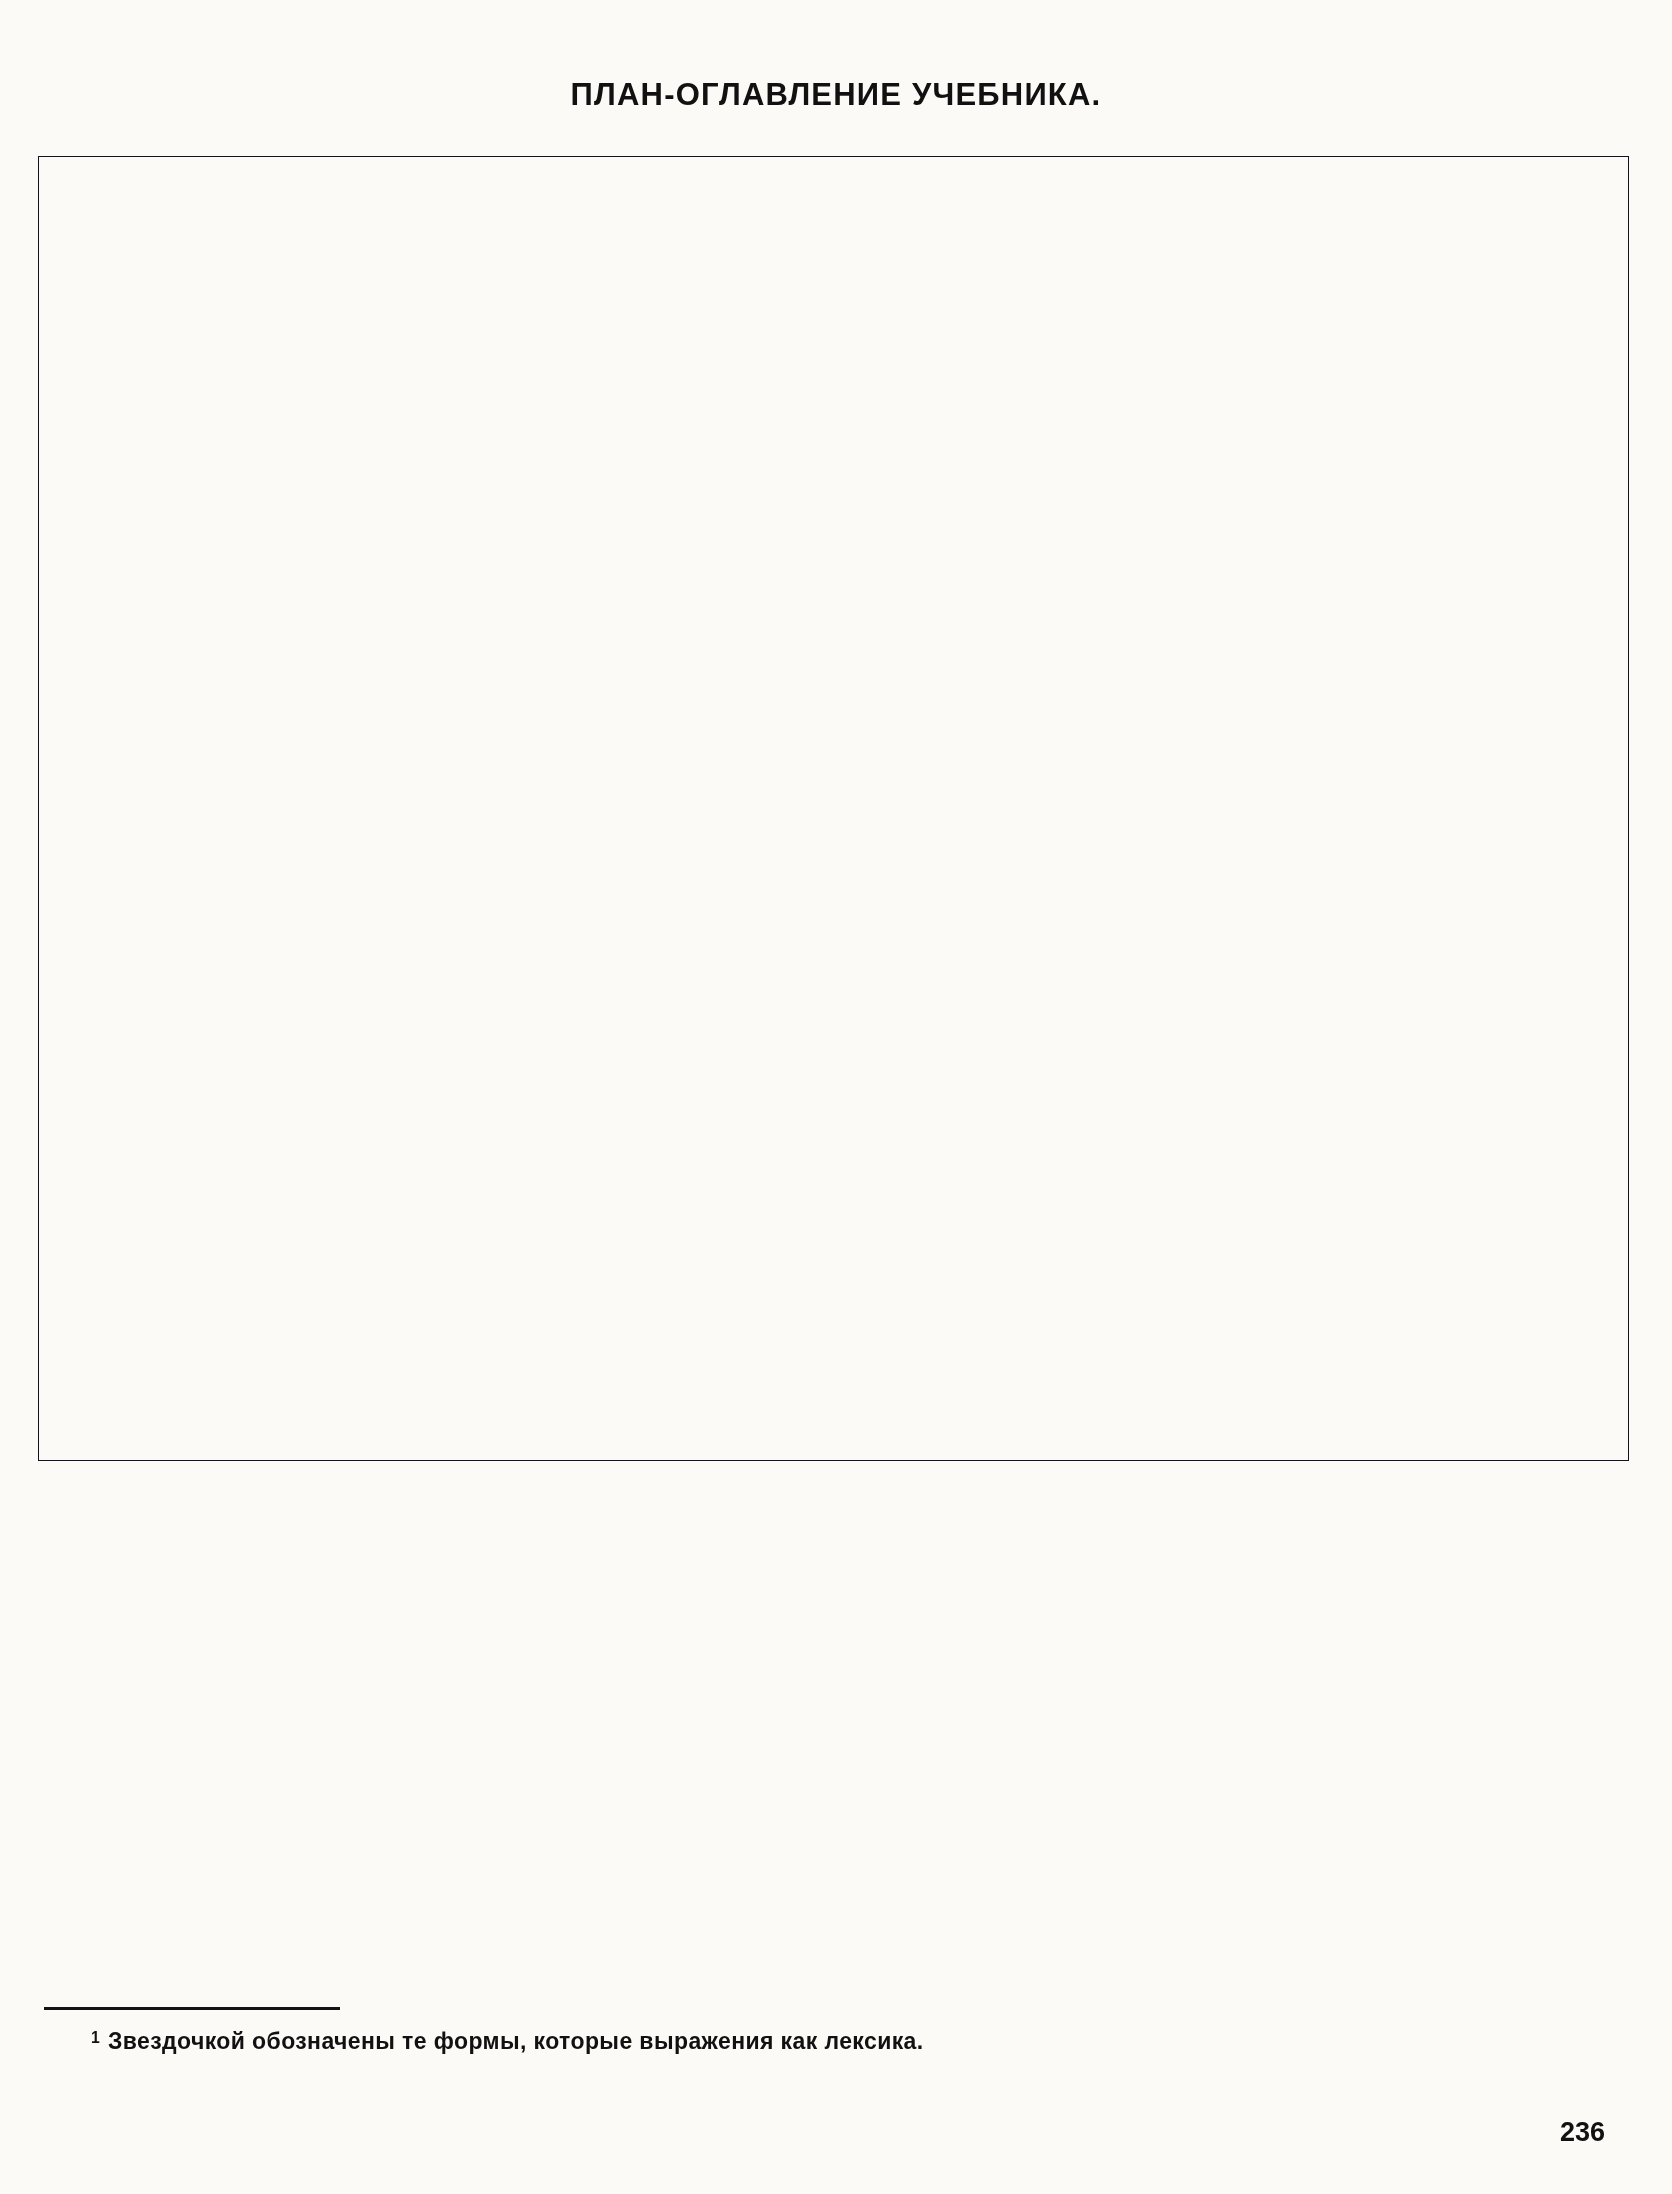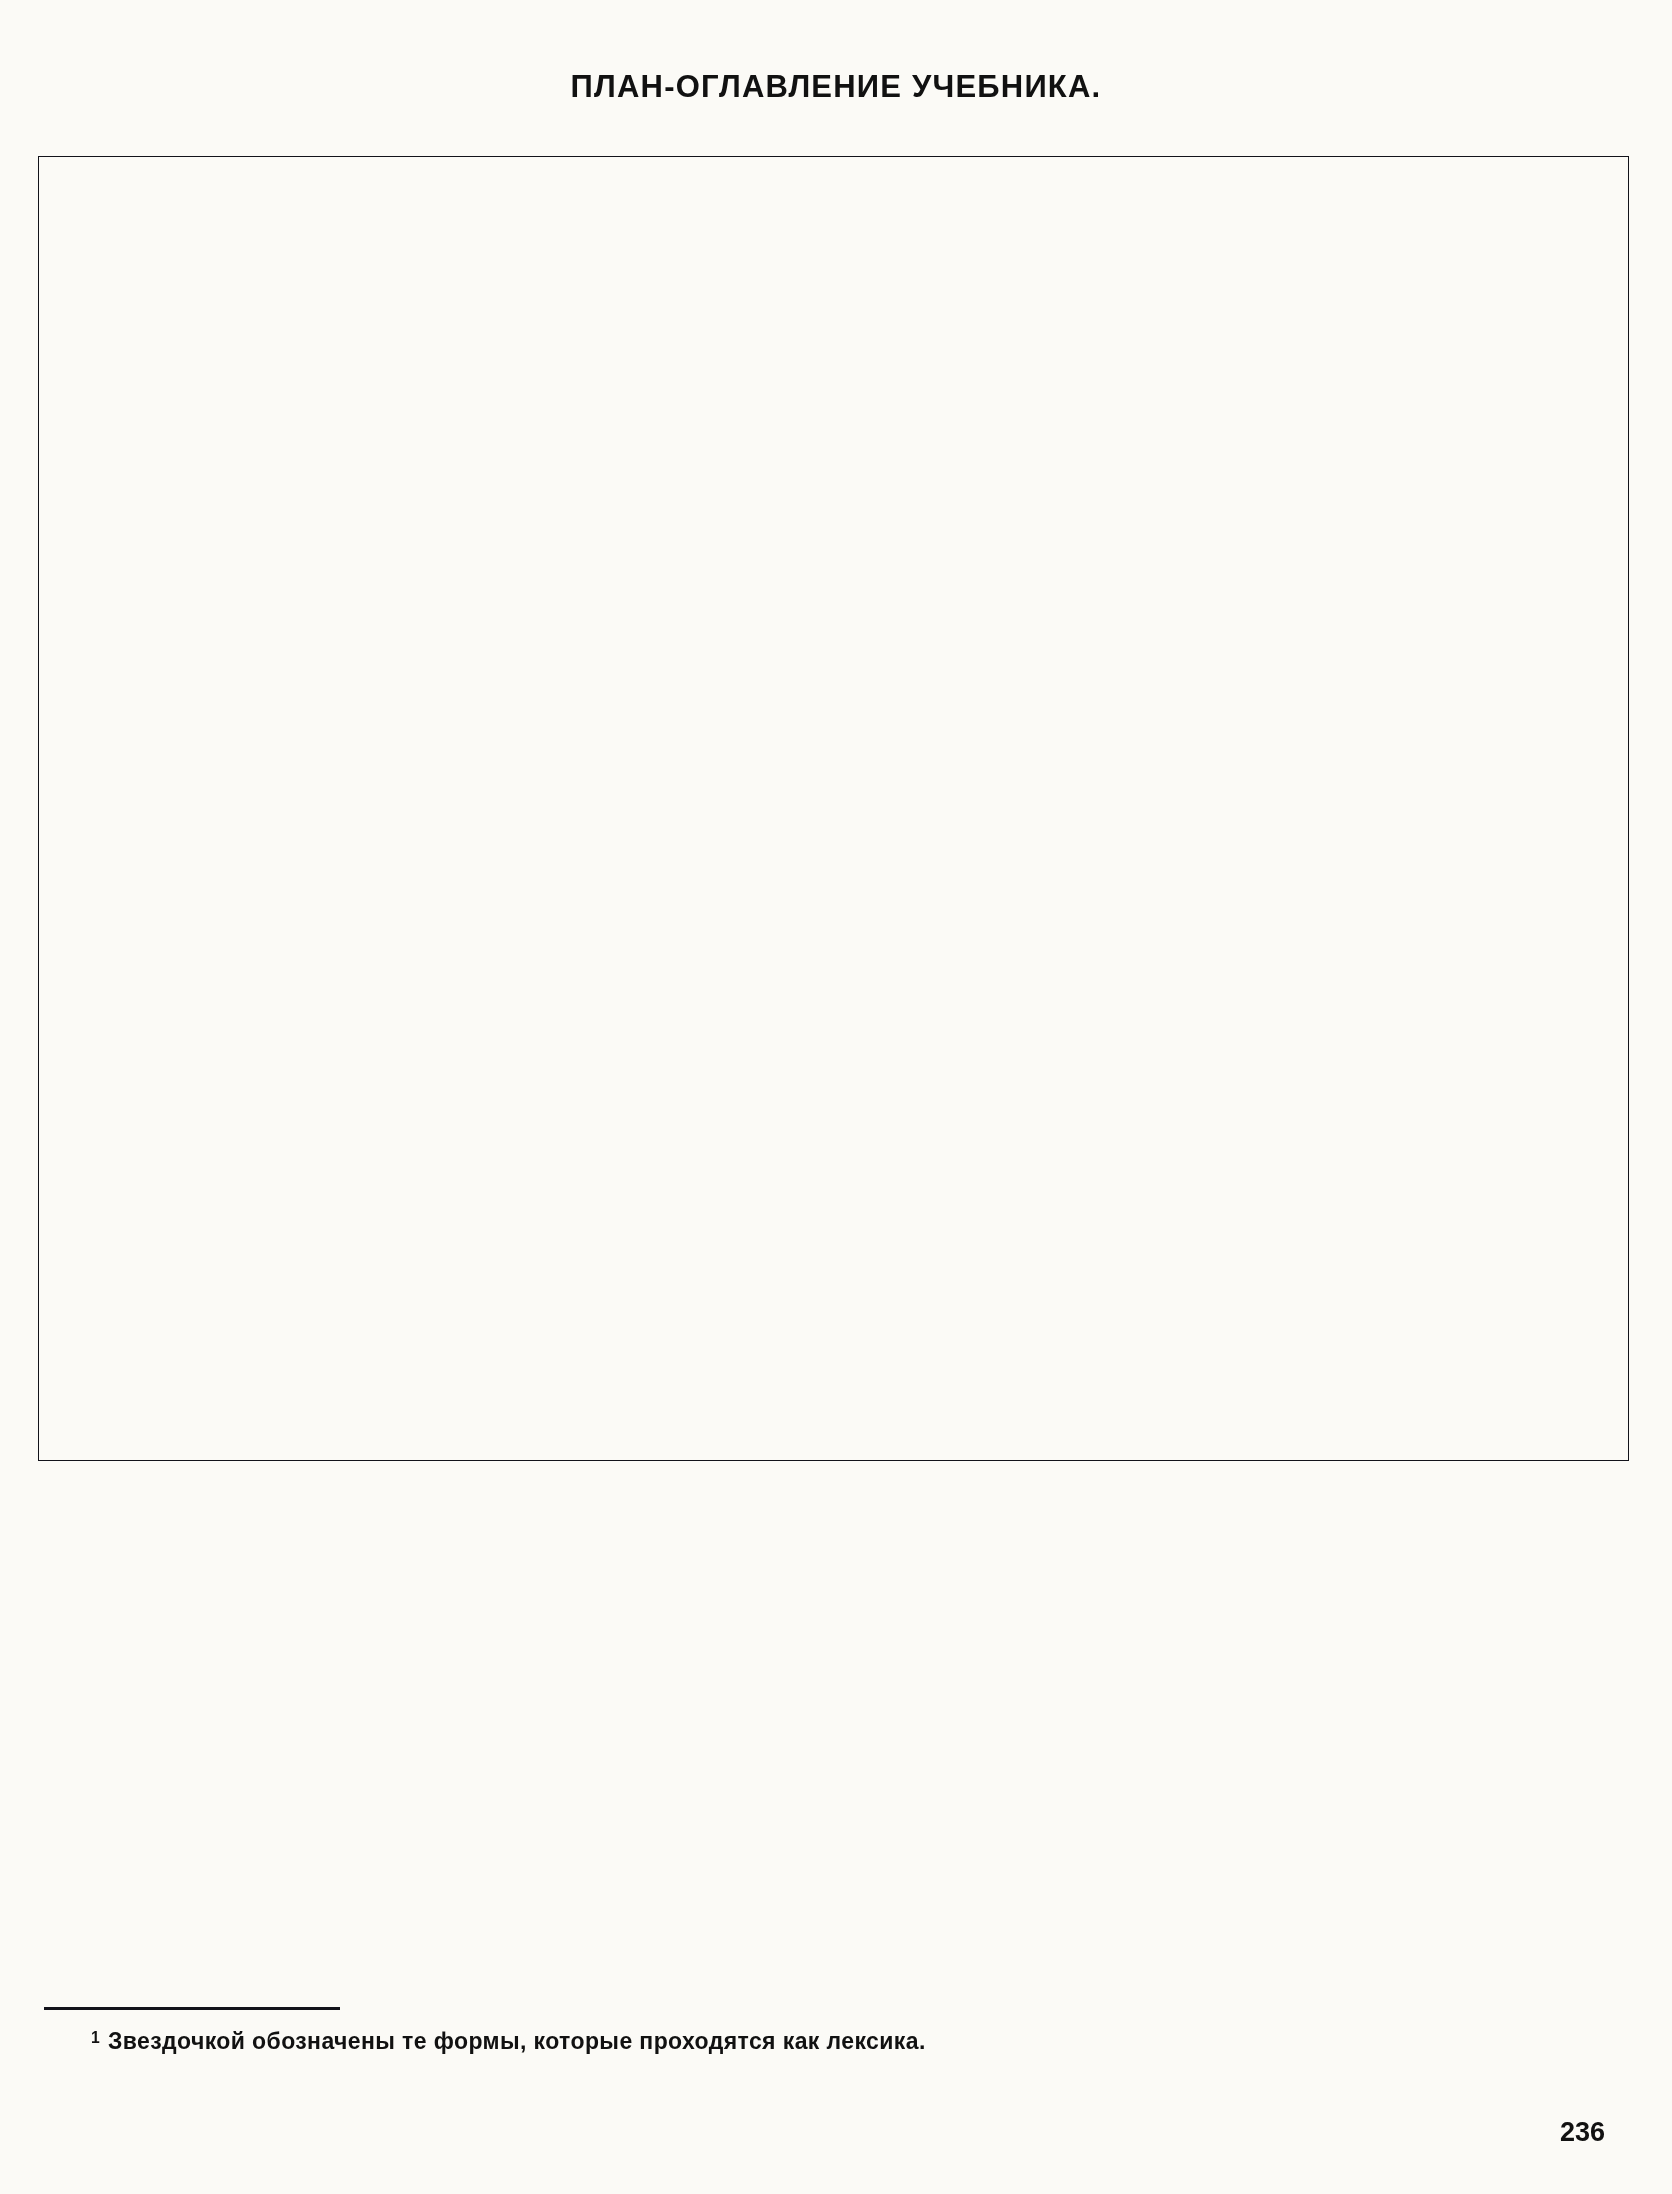--- a/index.html
+++ b/index.html
@@ -12,21 +12,21 @@
     height: 2194px;
     font-family: "Liberation Serif", serif;
     color: #16161a;
     position: relative;
     overflow: hidden;
   }
   .page {
     position: absolute;
     inset: 0;
     background: #fbfaf6;
-    padding: 4px;
+    padding: 12px;
   }
   .page-title {
     text-align: center;
     font-family: "Liberation Sans", sans-serif;
     font-weight: bold;
     font-size: 31px;
     letter-spacing: 1.2px;
     margin-top: 65px;
     margin-bottom: 0;
     color: #111;
@@ -714,18 +714,18 @@
               <span class="line blank">&nbsp;</span>
             </td>
           </tr>
         </tbody>
     </table>
   </div>
 
   <div class="footnote-rule"></div>
   <div class="footnote">
     <sup class="mark">1</sup>
-    <span>Звездочкой обозначены те формы, которые проходятся как лексика.</span>
+    <span>Звездочкой обозначены те формы, которые выражения как лексика.</span>
   </div>
 
   <div class="page-number">236</div>
 </div>
 
 
 </body></html>

